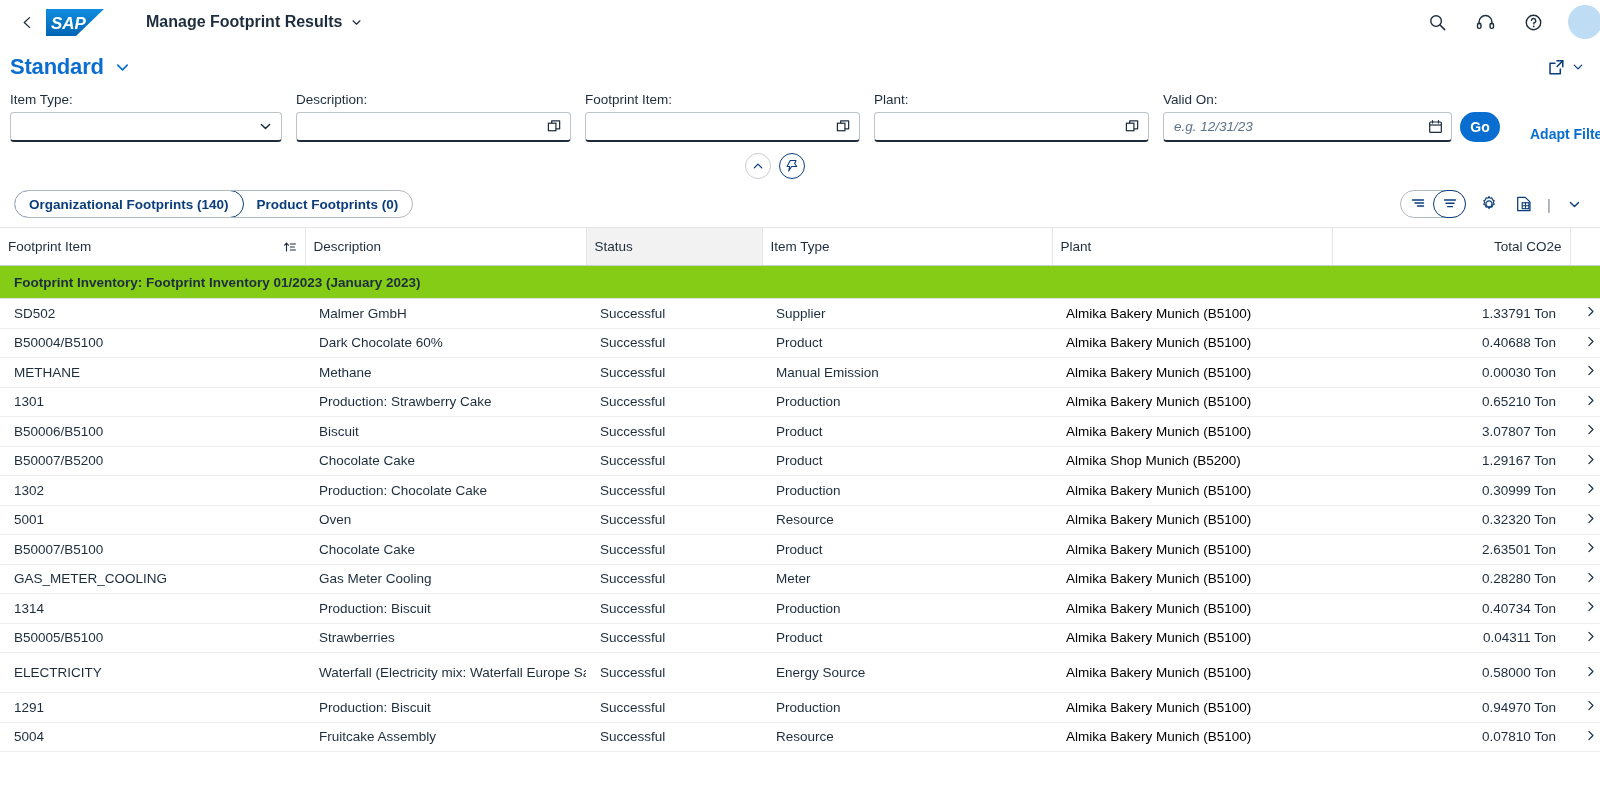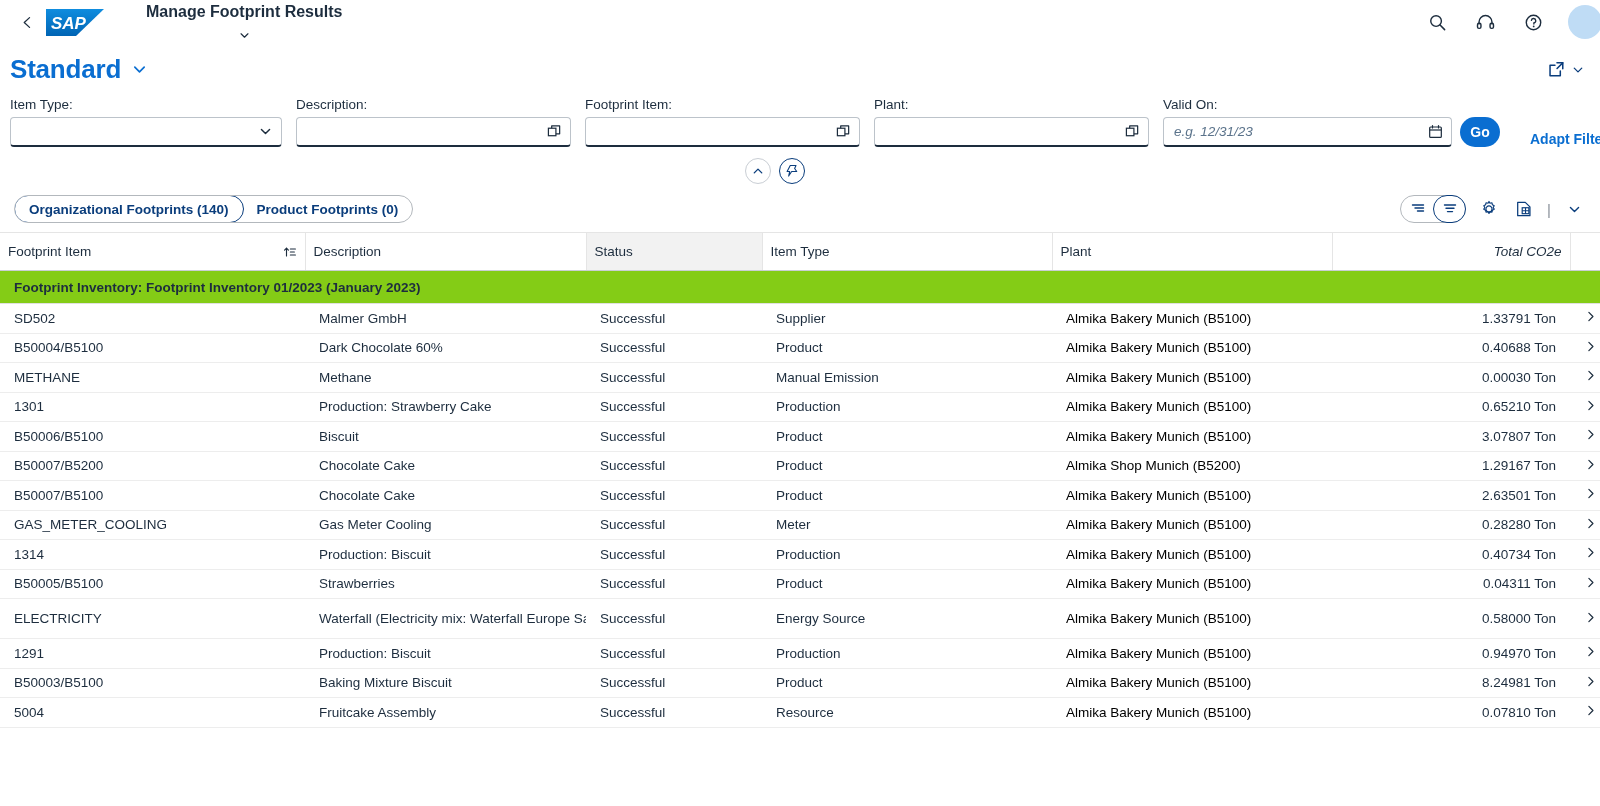--- a/index.html
+++ b/index.html
@@ -36,21 +36,20 @@
   }
   .shell-title {
     margin-left: 42px;
     font-size: 16px;
     font-weight: bold;
     color: #1d2d3e;
     display: flex;
     align-items: center;
     gap: 9px;
     cursor: pointer;
-    flex-direction: column;
   }
   .shell-right {
     margin-left: auto;
     display: flex;
     align-items: center;
     gap: 22px;
   }
   .shell-icon {
     width: 26px; height: 26px;
     display: flex; align-items: center; justify-content: center;
@@ -66,21 +65,21 @@
   }
 
   
   .variant-row {
     display: flex;
     align-items: center;
     padding: 10px 16px 6px 10px;
     background: #ffffff;
   }
   .variant-title {
-    font-size: 26px;
+    font-size: 22px;
     font-weight: bold;
     color: #0a6ed1;
     display: flex;
     align-items: center;
     gap: 11px;
     cursor: pointer;
     letter-spacing: -0.2px;
   }
   .variant-right {
     margin-left: auto;
@@ -277,21 +276,21 @@
     padding: 0 8px;
     height: 38px;
     background: #ffffff;
     border-top: 1px solid #e5e5e5;
     border-bottom: 1px solid #c9ced4;
     border-right: 1px solid #e5e5e5;
     vertical-align: middle;
     white-space: nowrap;
   }
   table.grid th.shaded { background: #f2f2f2; }
-  table.grid th.right { text-align: right; font-style: italic; }
+  table.grid th.right { text-align: right; }
   .th-inner { display: flex; align-items: center; }
   .th-sort { margin-left: auto; padding-left: 6px; color: #1d2d3e; display: flex; }
   table.grid td {
     font-size: 13.5px;
     color: #1d2d3e;
     padding: 0 14px;
     height: 29.5px;
     border-bottom: 1px solid #ededed;
     vertical-align: middle;
     white-space: nowrap;
@@ -616,20 +615,42 @@
               <td class="desc">Chocolate Cake</td>
               <td>Successful</td>
               <td>Product</td>
               <td class="link"><a>Almika Shop Munich (B5200)</a></td>
               <td class="right">1.29167 Ton</td>
               <td class="nav"><svg width="13" height="13" viewBox="0 0 16 16">
                   <path d="M6 3 L11 8 L6 13" fill="none" stroke="currentColor" stroke-width="1.5" stroke-linecap="round" stroke-linejoin="round"></path>
                 </svg></td>
             </tr>
             <tr>
+              <td>1302</td>
+              <td class="desc">Production: Chocolate Cake</td>
+              <td>Successful</td>
+              <td>Production</td>
+              <td class="link"><a>Almika Bakery Munich (B5100)</a></td>
+              <td class="right">0.30999 Ton</td>
+              <td class="nav"><svg width="13" height="13" viewBox="0 0 16 16">
+                  <path d="M6 3 L11 8 L6 13" fill="none" stroke="currentColor" stroke-width="1.5" stroke-linecap="round" stroke-linejoin="round"></path>
+                </svg></td>
+            </tr>
+            <tr>
+              <td>5001</td>
+              <td class="desc">Oven</td>
+              <td>Successful</td>
+              <td>Resource</td>
+              <td class="link"><a>Almika Bakery Munich (B5100)</a></td>
+              <td class="right">0.32320 Ton</td>
+              <td class="nav"><svg width="13" height="13" viewBox="0 0 16 16">
+                  <path d="M6 3 L11 8 L6 13" fill="none" stroke="currentColor" stroke-width="1.5" stroke-linecap="round" stroke-linejoin="round"></path>
+                </svg></td>
+            </tr>
+            <tr>
               <td>B50007/B5100</td>
               <td class="desc">Chocolate Cake</td>
               <td>Successful</td>
               <td>Product</td>
               <td class="link"><a>Almika Bakery Munich (B5100)</a></td>
               <td class="right">2.63501 Ton</td>
               <td class="nav"><svg width="13" height="13" viewBox="0 0 16 16">
                   <path d="M6 3 L11 8 L6 13" fill="none" stroke="currentColor" stroke-width="1.5" stroke-linecap="round" stroke-linejoin="round"></path>
                 </svg></td>
             </tr>
@@ -682,31 +703,20 @@
               <td class="desc">Production: Biscuit</td>
               <td>Successful</td>
               <td>Production</td>
               <td class="link"><a>Almika Bakery Munich (B5100)</a></td>
               <td class="right">0.94970 Ton</td>
               <td class="nav"><svg width="13" height="13" viewBox="0 0 16 16">
                   <path d="M6 3 L11 8 L6 13" fill="none" stroke="currentColor" stroke-width="1.5" stroke-linecap="round" stroke-linejoin="round"></path>
                 </svg></td>
             </tr>
             <tr>
-              <td>B50003/B5100</td>
-              <td class="desc">Baking Mixture Biscuit</td>
-              <td>Successful</td>
-              <td>Product</td>
-              <td class="link"><a>Almika Bakery Munich (B5100)</a></td>
-              <td class="right">8.24981 Ton</td>
-              <td class="nav"><svg width="13" height="13" viewBox="0 0 16 16">
-                  <path d="M6 3 L11 8 L6 13" fill="none" stroke="currentColor" stroke-width="1.5" stroke-linecap="round" stroke-linejoin="round"></path>
-                </svg></td>
-            </tr>
-            <tr>
               <td>5004</td>
               <td class="desc">Fruitcake Assembly</td>
               <td>Successful</td>
               <td>Resource</td>
               <td class="link"><a>Almika Bakery Munich (B5100)</a></td>
               <td class="right">0.07810 Ton</td>
               <td class="nav"><svg width="13" height="13" viewBox="0 0 16 16">
                   <path d="M6 3 L11 8 L6 13" fill="none" stroke="currentColor" stroke-width="1.5" stroke-linecap="round" stroke-linejoin="round"></path>
                 </svg></td>
             </tr>

